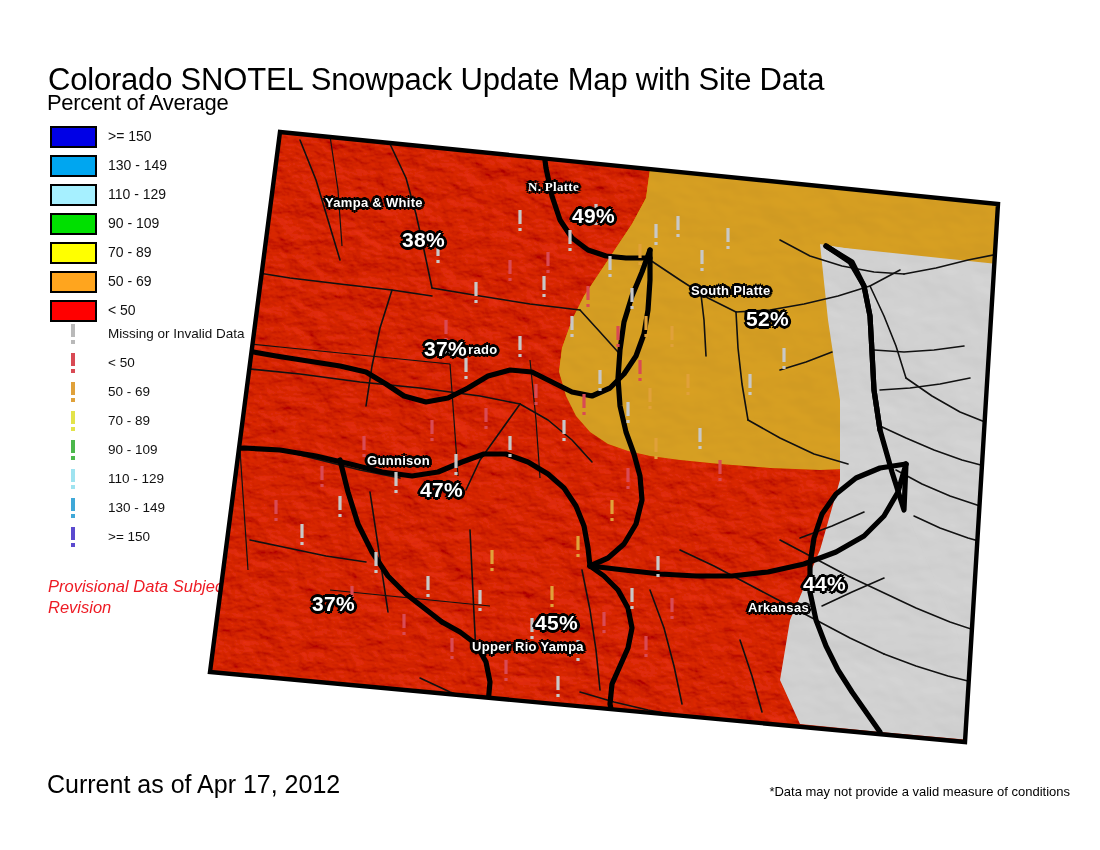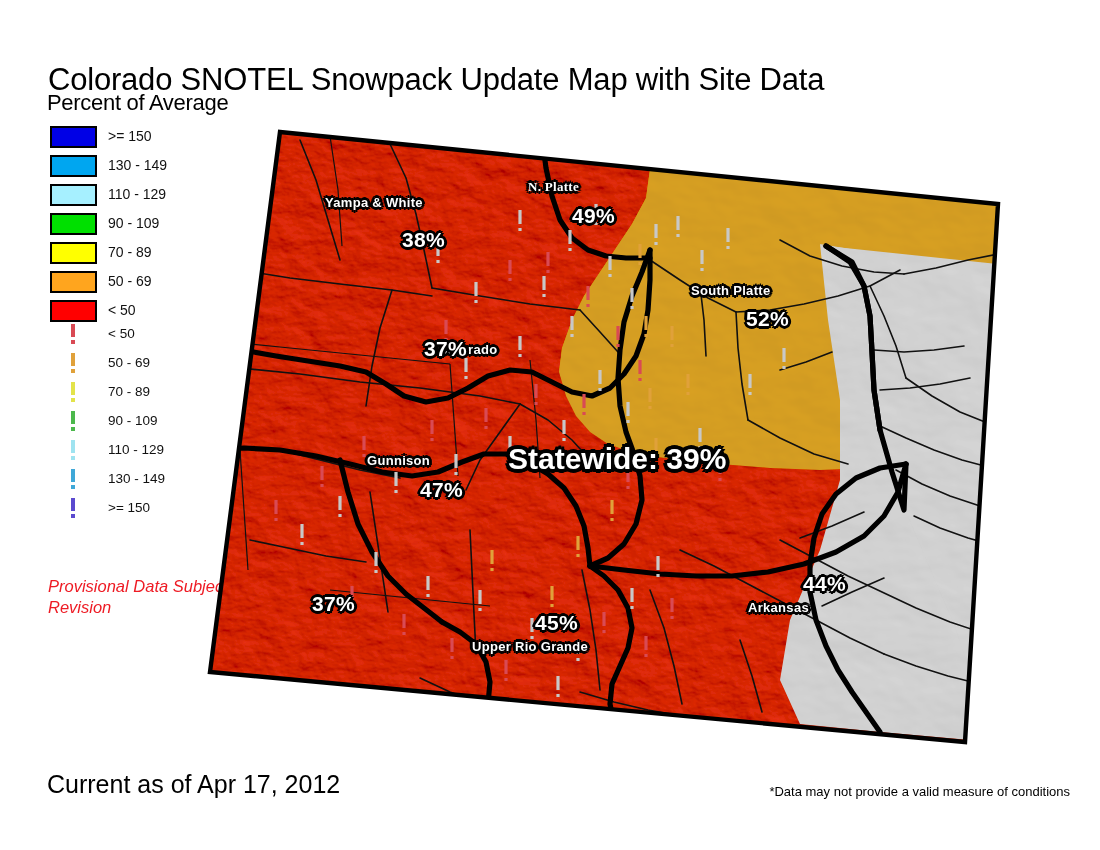--- a/index.html
+++ b/index.html
@@ -126,20 +126,27 @@
     <div class="sw-box" style="background: rgb(255, 165, 30);"></div>
     <div class="sw-label">50 - 69</div>
   </div>
   <div class="sw-row">
     <div class="sw-box" style="background: rgb(255, 0, 0);"></div>
     <div class="sw-label">&lt; 50</div>
   </div>
 </div>
 
 <div id="legend-sites">
+  <div class="st-row">
+    <div class="st-mark">
+        <span class="bar" style="background: rgb(185, 185, 185);"></span>
+        <span class="dot" style="background: rgb(185, 185, 185);"></span>
+      </div>
+    <div class="st-label">Missing or Invalid Data</div>
+  </div>
   <div class="st-row">
     <div class="st-mark">
         <span class="bar" style="background: rgb(217, 74, 84);"></span>
         <span class="dot" style="background: rgb(217, 74, 84);"></span>
       </div>
     <div class="st-label">&lt; 50</div>
   </div>
   <div class="st-row">
     <div class="st-mark">
         <span class="bar" style="background: rgb(224, 161, 58);"></span>
@@ -477,23 +484,22 @@
   <div class="mlabel pct" style="left:526px;top:187px;">52%</div>
 
   <div class="mlabel name" style="left:258px;top:223px;">Colorado</div>
   <div class="mlabel pct" style="left:204px;top:217px;">37%</div>
 
   <div class="mlabel name" style="left:187px;top:334px;">Gunnison</div>
   <div class="mlabel pct" style="left:200px;top:358px;">47%</div>
 
   <div class="mlabel pct" style="left:92px;top:472px;">37%</div>
 
-  <div class="mlabel name" style="left:292px;top:520px;">Upper Rio Grande</div>
+  <div class="mlabel name" style="left:292px;top:520px;">Upper Rio Yampa</div>
   <div class="mlabel pct" style="left:315px;top:491px;">45%</div>
 
   <div class="mlabel name" style="left:568px;top:481px;">Arkansas</div>
   <div class="mlabel pct" style="left:583px;top:452px;">44%</div>
 
-  <div class="mlabel state" style="left:328px;top:322px;">Statewide: 39%</div>
 </div>
 
 <div id="footer-date">Current as of Apr 17, 2012</div>
 <div id="footer-note">*Data may not provide a valid measure of conditions</div>
 
 </body></html>

